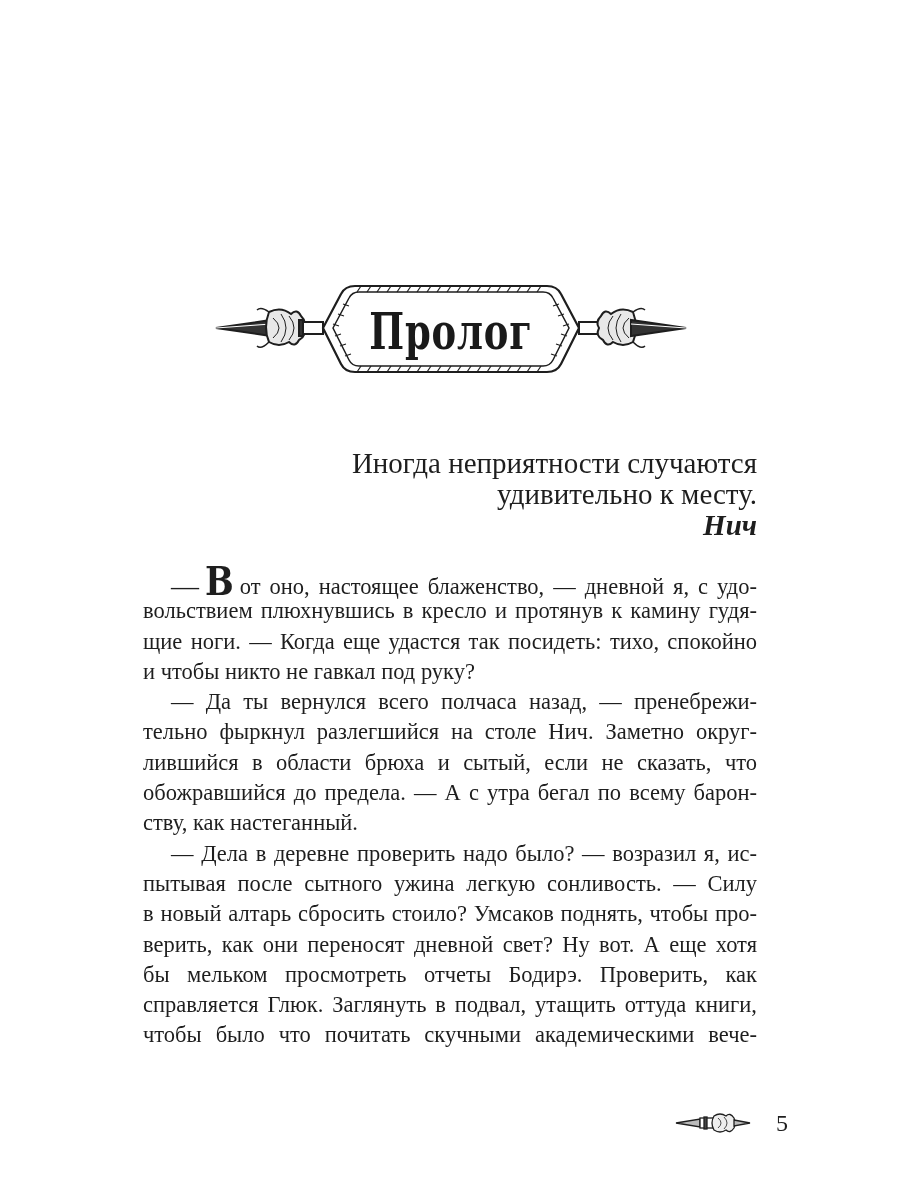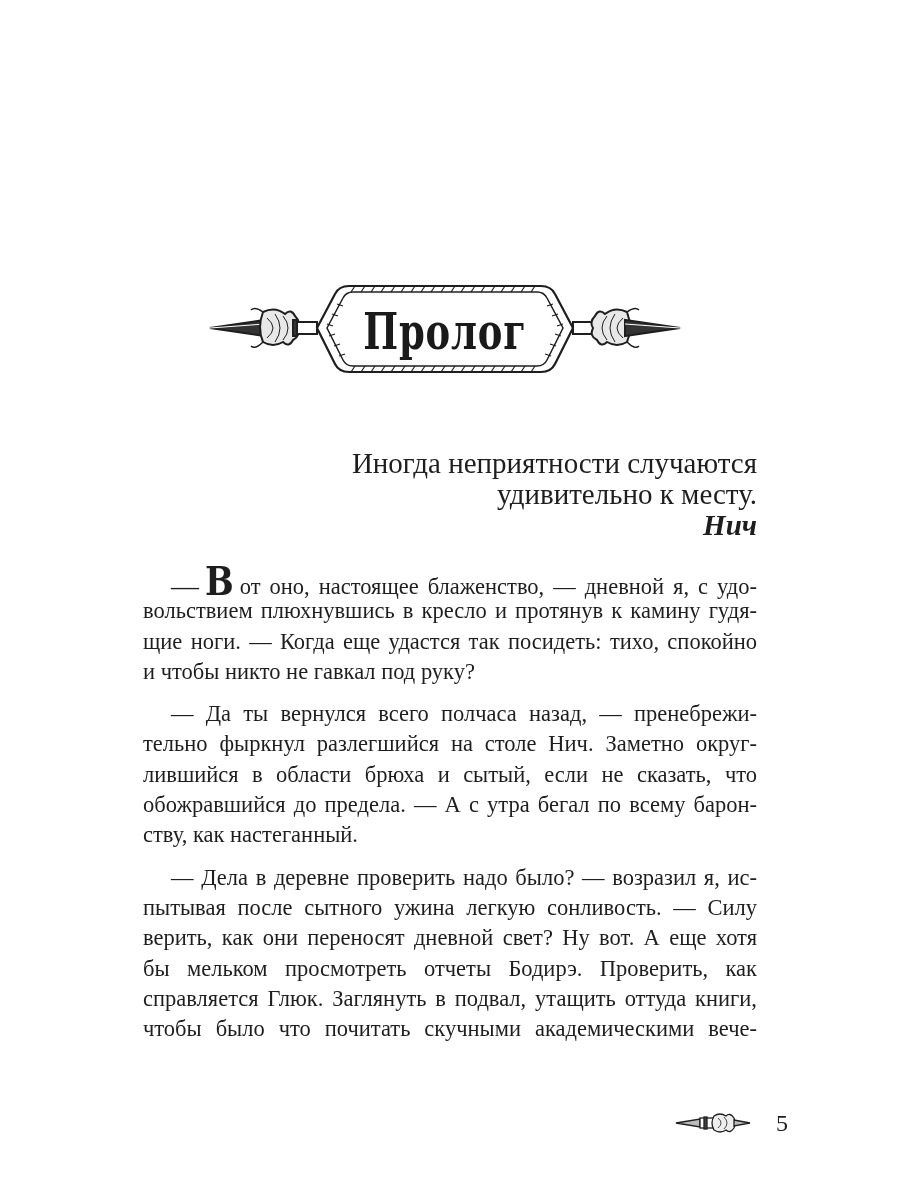--- a/index.html
+++ b/index.html
@@ -1,32 +1,32 @@
 <!DOCTYPE html>
 <html><head>
 <meta charset="utf-8">
 <style>
   html, body { margin: 0; padding: 0; background: #ffffff; }
   body { width: 900px; height: 1200px; position: relative; overflow: hidden;
          font-family: "Liberation Serif", "DejaVu Serif", serif; color: #1e1e1e; }
-  .title-ornament { position: absolute; left: 205px; top: 278px; width: 480px; height: 115px; }
+  .title-ornament { position: absolute; left: 211px; top: 278px; width: 480px; height: 115px; }
   .title-ornament svg { position: absolute; left: 0; top: 0; }
   .title-text { position: absolute; left: 0; right: 0; top: 24px; text-align: center;
                 font-family: "DejaVu Serif", serif; font-size: 50px; font-weight: bold;
                 letter-spacing: 1px; color: #1a1a1a; line-height: 60px;
                 font-stretch: condensed; transform: scaleX(0.82); }
   .epigraph { position: absolute; right: 143px; top: 448px; text-align: right;
               font-size: 29px; line-height: 31px; }
   .epigraph .author { font-style: italic; font-weight: bold; }
   .body-text { position: absolute; left: 143px; top: 566px; width: 614px;
                font-size: 22.5px; }
   .line { height: 30.3px; line-height: 30.3px; white-space: nowrap;
           text-align: justify; text-align-last: justify; }
   .line.last { text-align-last: left; }
-  .line.indent { padding-left: 28px; margin-top: 12px; }
+  .line.indent { padding-left: 28px; }
   .dropcap-line { padding-left: 0; }
   .dash-lead { display: inline-block; font-size: 28px; margin-left: 2px; margin-right: 6px; vertical-align: -1px; }
   .dropcap { display: inline-block; font-family: "DejaVu Serif", serif; font-weight: bold;
              font-size: 40px; line-height: 30px; vertical-align: -1px; margin-right: 1px;
              transform: scaleX(0.85); transform-origin: left; }
   .footer-ornament { position: absolute; left: 674px; top: 1108px; width: 78px; height: 30px; }
   .page-number { position: absolute; left: 776px; top: 1108px; font-size: 24px; line-height: 30px; }
 </style>
 </head>
 <body>
@@ -82,20 +82,21 @@
   <div class="line">вольствием плюхнувшись в кресло и протянув к камину гудя-</div>
   <div class="line">щие ноги. — Когда еще удастся так посидеть: тихо, спокойно</div>
   <div class="line last">и чтобы никто не гавкал под руку?</div>
   <div class="line indent">— Да ты вернулся всего полчаса назад, — пренебрежи-</div>
   <div class="line">тельно фыркнул разлегшийся на столе Нич. Заметно округ-</div>
   <div class="line">лившийся в области брюха и сытый, если не сказать, что</div>
   <div class="line">обожравшийся до предела. — А с утра бегал по всему барон-</div>
   <div class="line last">ству, как настеганный.</div>
   <div class="line indent">— Дела в деревне проверить надо было? — возразил я, ис-</div>
   <div class="line">пытывая после сытного ужина легкую сонливость. — Силу</div>
+  <div class="line">в новый алтарь сбросить стоило? Умсаков поднять, чтобы про-</div>
   <div class="line">верить, как они переносят дневной свет? Ну вот. А еще хотя</div>
   <div class="line">бы мельком просмотреть отчеты Бодирэ. Проверить, как</div>
   <div class="line">справляется Глюк. Заглянуть в подвал, утащить оттуда книги,</div>
   <div class="line">чтобы было что почитать скучными академическими вече-</div>
 </div>
 
 <div class="footer-ornament">
   <svg width="78" height="30" viewBox="0 0 78 30">
     <g fill="none" stroke="#1e1e1e" stroke-width="1.3">
       <path d="M2 15 L26 11 L26 19 Z" fill="#bbb"></path>

